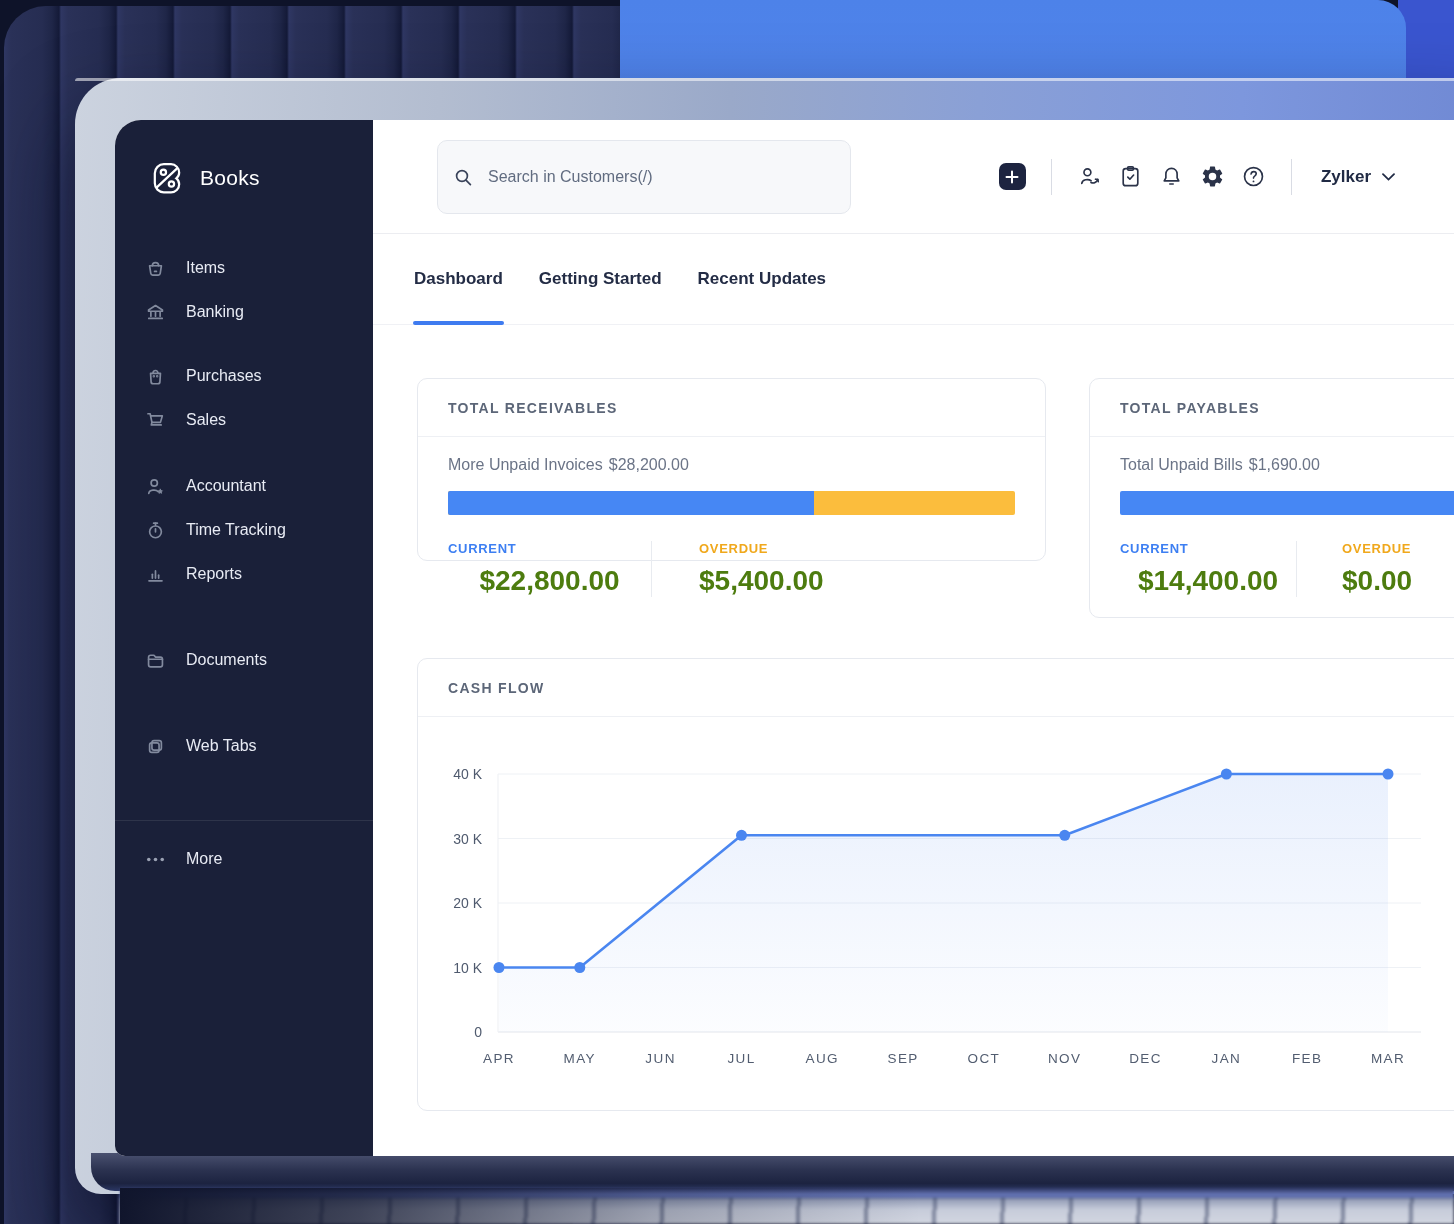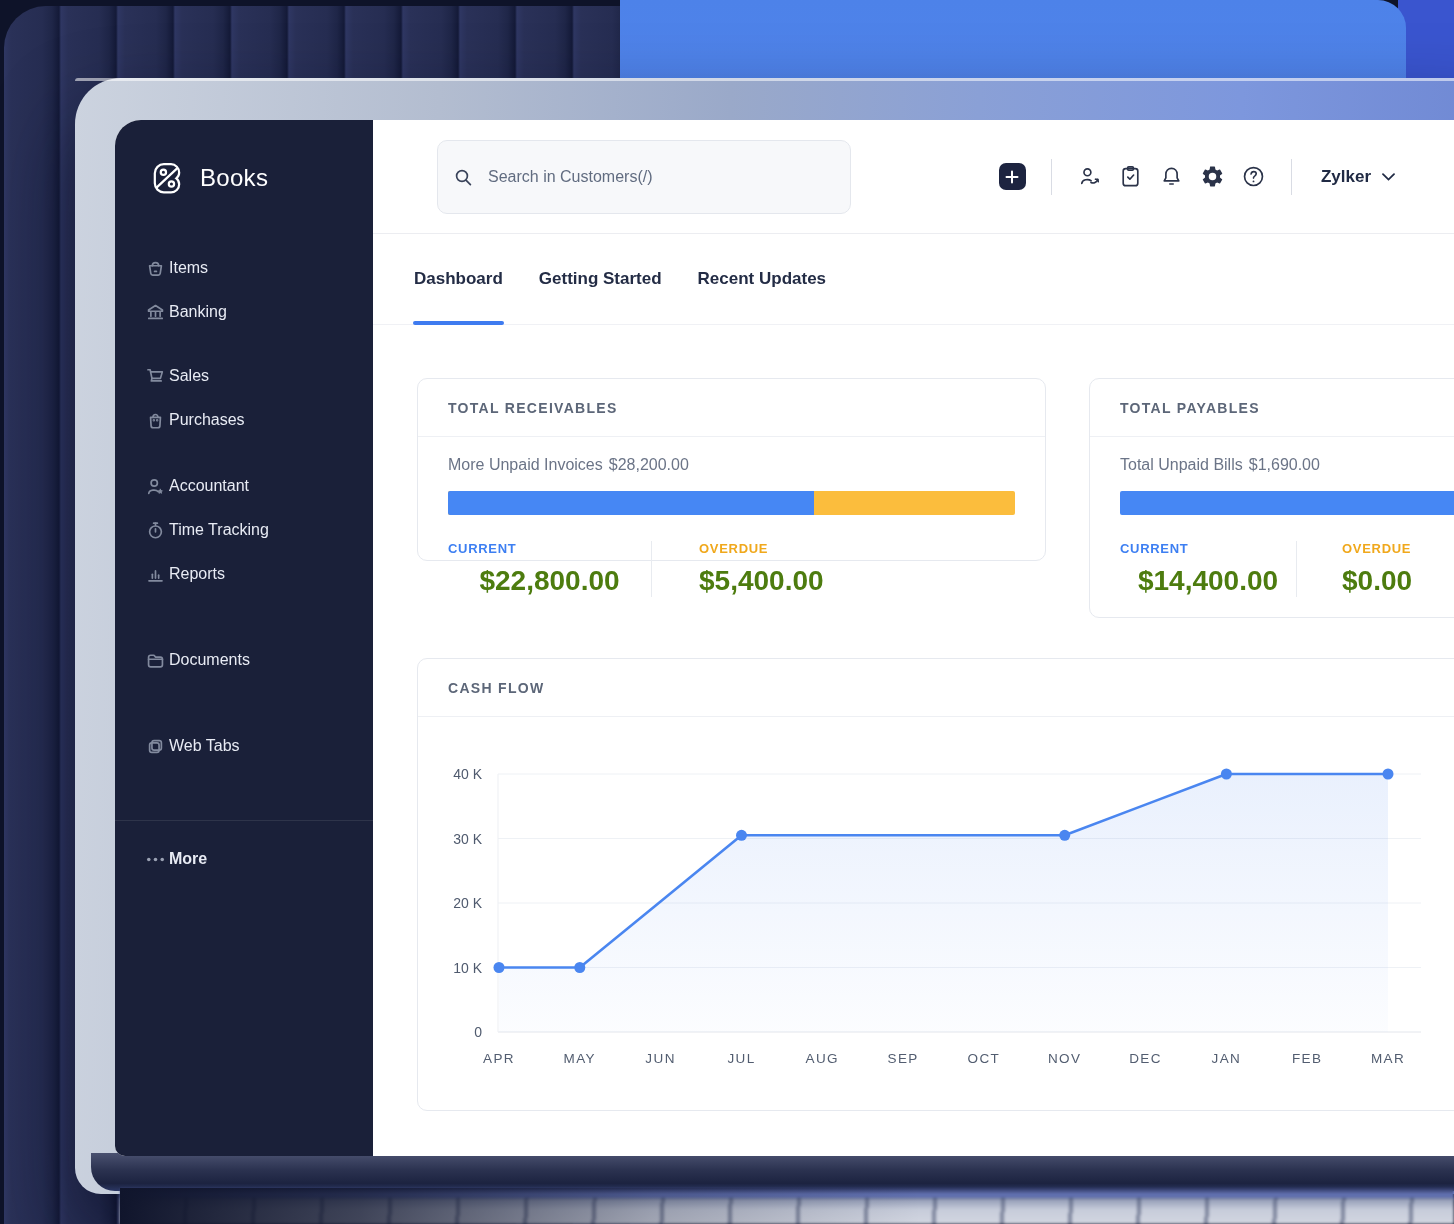--- a/index.html
+++ b/index.html
@@ -46,30 +46,30 @@
     background:linear-gradient(90deg,#10152c 0%,rgba(16,21,44,.75) 18%,rgba(16,21,44,.25) 40%,transparent 60%);}
   
   .screen{
     position:absolute;left:40px;top:42px;width:1380px;bottom:38px;
     background:#ffffff;border-radius:26px 0 0 10px;overflow:hidden;display:flex;
   }
   
   .sidebar{width:258px;flex:none;background:#1a2039;display:flex;flex-direction:column;color:#e8ebf4;}
   .logo-row{margin:40px 0 0 34px;display:flex;align-items:center;gap:15px;}
   .logo-row .logomark{width:36px;height:36px;color:#ffffff;}
-  .logo-text{font-size:24px;font-weight:500;letter-spacing:.3px;color:#ffffff;}
+  .logo-text{font-size:21px;font-weight:500;letter-spacing:.3px;color:#ffffff;}
   .nav{margin-top:50px;}
   .nav-group{margin-bottom:20px;}
   .nav-group.g2{margin-bottom:22px;}
   .nav-group.g3{margin-bottom:42px;}
   .nav-group.g4{margin-bottom:42px;}
-  .nav-item{display:flex;align-items:center;gap:3px;height:44px;padding-left:30px;cursor:pointer;font-size:16px;color:#e8ebf4;}
+  .nav-item{display:flex;align-items:center;gap:20px;height:44px;padding-left:30px;cursor:pointer;font-size:16px;color:#e8ebf4;}
   .nav-item .nicon{width:21px;height:21px;color:#828a9e;flex:none;display:flex;}
   .side-sep{height:1px;background:rgba(255,255,255,.09);margin-top:32px;}
-  .more-item{margin-top:16px;font-weight:bold;}
+  .more-item{margin-top:16px;}
   .more-item .nicon{color:#9aa1b3;}
   
   .main{flex:1;min-width:0;display:flex;flex-direction:column;background:#fff;}
   .hdr{height:113px;flex:none;display:flex;align-items:center;padding-left:64px;border-bottom:1px solid #ecedf1;position:relative;}
   .search{width:382px;height:48px;border:1px solid #e4e7ed;border-radius:10px;background:#f7f8fa;
     display:flex;align-items:center;gap:13px;padding:12px 15px;}
   .search .sicon{width:20px;height:20px;color:#39435a;flex:none;display:flex;}
   .search input{border:none;outline:none;background:transparent;font-family:"Liberation Sans",sans-serif;
     font-size:16px;color:#454f63;width:100%;}
   .search input::placeholder{color:#616c80;opacity:1;}
@@ -163,36 +163,36 @@
                   <path d="M3.6 15.6h12.8"></path>
                 </svg>
               </span>
               <span>Banking</span>
             </div>
           </div>
           <div class="nav-group g2">
             <div class="nav-item">
               <span class="nicon">
                 <svg viewBox="0 0 20 20" fill="none" stroke="currentColor" stroke-width="1.6" stroke-linecap="round" stroke-linejoin="round">
-                  <path d="M2.8 3.6h2.1l1.7 8.2h8.1l1.8-6.2H6"></path>
-                  <path d="M6.6 11.8l-.6 2.4h9.4"></path>
-                </svg>
-              </span>
-              <span>Sales</span>
-            </div>
-            <div class="nav-item">
-              <span class="nicon">
-                <svg viewBox="0 0 20 20" fill="none" stroke="currentColor" stroke-width="1.6" stroke-linecap="round" stroke-linejoin="round">
                   <path d="M5.3 7h9.4l-.5 8.1a1.9 1.9 0 0 1-1.9 1.8H7.7a1.9 1.9 0 0 1-1.9-1.8z"></path>
                   <path d="M7.6 7c0-3.6 4.8-3.6 4.8 0"></path>
                   <circle cx="8.4" cy="9.7" r="0.4" fill="currentColor"></circle>
                   <circle cx="11.6" cy="9.7" r="0.4" fill="currentColor"></circle>
                 </svg>
               </span>
               <span>Purchases</span>
+            </div>
+            <div class="nav-item">
+              <span class="nicon">
+                <svg viewBox="0 0 20 20" fill="none" stroke="currentColor" stroke-width="1.6" stroke-linecap="round" stroke-linejoin="round">
+                  <path d="M2.8 3.6h2.1l1.7 8.2h8.1l1.8-6.2H6"></path>
+                  <path d="M6.6 11.8l-.6 2.4h9.4"></path>
+                </svg>
+              </span>
+              <span>Sales</span>
             </div>
           </div>
           <div class="nav-group g3">
             <div class="nav-item">
               <span class="nicon">
                 <svg viewBox="0 0 20 20" fill="none" stroke="currentColor" stroke-width="1.6" stroke-linecap="round" stroke-linejoin="round">
                   <circle cx="8.8" cy="6.7" r="3"></circle>
                   <path d="M3.6 16.6c.4-3.7 7-4 9-1.6"></path>
                   <path d="M14.6 12.6l.6 1.3 1.4.2-1 1 .2 1.4-1.2-.6-1.3.6.3-1.4-1-1 1.4-.2z" fill="currentColor" stroke-width="0.8"></path>
                 </svg>

